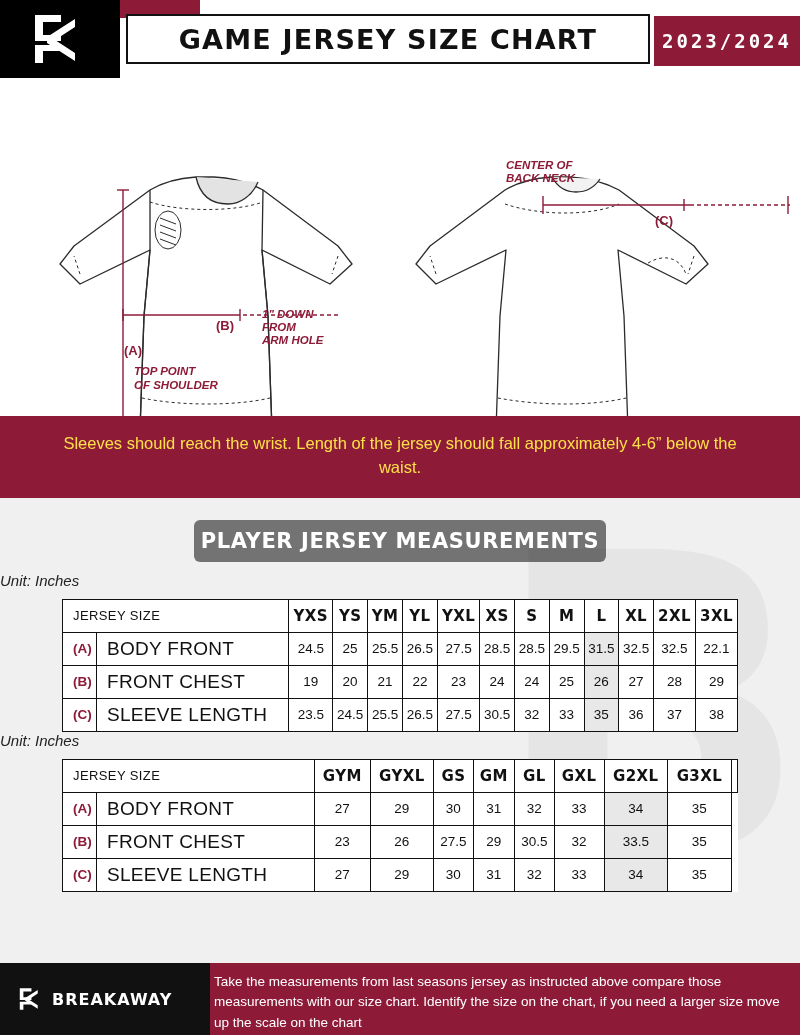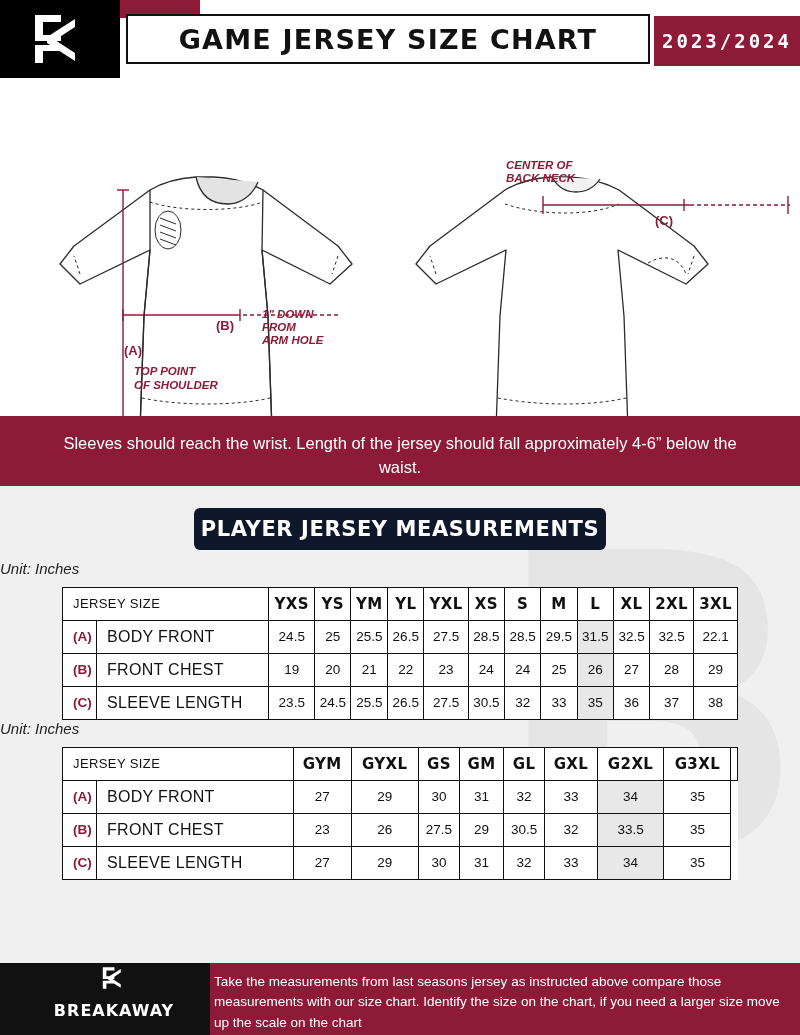--- a/index.html
+++ b/index.html
@@ -53,54 +53,54 @@
     color: #fff; font-size: 19px; font-weight: 700; letter-spacing: 3px;
     font-family: "DejaVu Sans Mono", monospace;
   }
 
   
   .diagram { position: relative; height: 338px; background: #fff; }
   .diagram svg { position: absolute; left: 0; top: 0; }
 
   
   .note-bar {
-    background: #8d1b38; color: #ffffff; text-align: center;
-    padding: 16px 60px 6px; font-size: 16.5px; line-height: 1.45;
+    background: #8d1b38; color: #fde047; text-align: center;
+    padding: 16px 60px 18px; font-size: 16.5px; line-height: 1.45;
   }
 
   
   .section-head {
-    margin: 22px auto 10px; width: 412px; height: 42px; background: #0f172a;
+    margin: 22px auto 10px; width: 412px; height: 42px; background: #737373;
     border-radius: 6px; display: flex; align-items: center; justify-content: center;
   }
   .section-head span {
     color: #fff; font-size: 21px; font-weight: 800; letter-spacing: 0.6px;
     font-family: "DejaVu Sans", sans-serif;
   }
   .unit { text-align: left; font-style: italic; font-size: 15px; color: #222; margin-bottom: 10px; }
 
   
   .tbl-wrap { padding: 0 62px; position: relative; }
   table { width: 100%; border-collapse: collapse; background: #fff; }
   th, td {
     border: 1px solid #111; text-align: center; font-size: 13.5px; color: #111;
     height: 33px; padding: 0 2px;
   }
   th.lbl, td.lbl { text-align: left; padding-left: 10px; white-space: nowrap; }
   th { font-weight: 400; font-size: 13px; letter-spacing: 0.4px; }
   th.size-h { font-weight: 800; font-size: 15px; font-family: "DejaVu Sans", sans-serif; }
-  td.rowlab { font-size: 16px; letter-spacing: .3px; }
+  td.rowlab { font-size: 19px; letter-spacing: .3px; }
   .mk { color: #8d1b38; font-weight: 700; }
   td.hl { background: #e8e8e8; }
   td.empty { border: none; background: transparent; }
 
   
   .footer { position: absolute; left: 0; bottom: 0; width: 800px; height: 72px; display: flex; }
   .footer-left {
-    width: 210px; background: #111; display: flex; align-items: center; gap: 8px; padding-left: 18px; flex-direction: column;
+    width: 210px; background: #111; display: flex; align-items: center; gap: 8px; padding-left: 18px;
   }
   .footer-left .fb { width: 26px; height: 30px; position: relative; }
   .footer-left .brandtxt {
     color: #fff; font-size: 16px; font-weight: 700; letter-spacing: 1px;
     font-family: "DejaVu Sans", sans-serif;
   }
   .footer-right {
     flex: 1; background: #8d1b38; color: #fff; font-size: 13.5px; line-height: 1.5;
     padding: 9px 14px 0 4px;
   }

